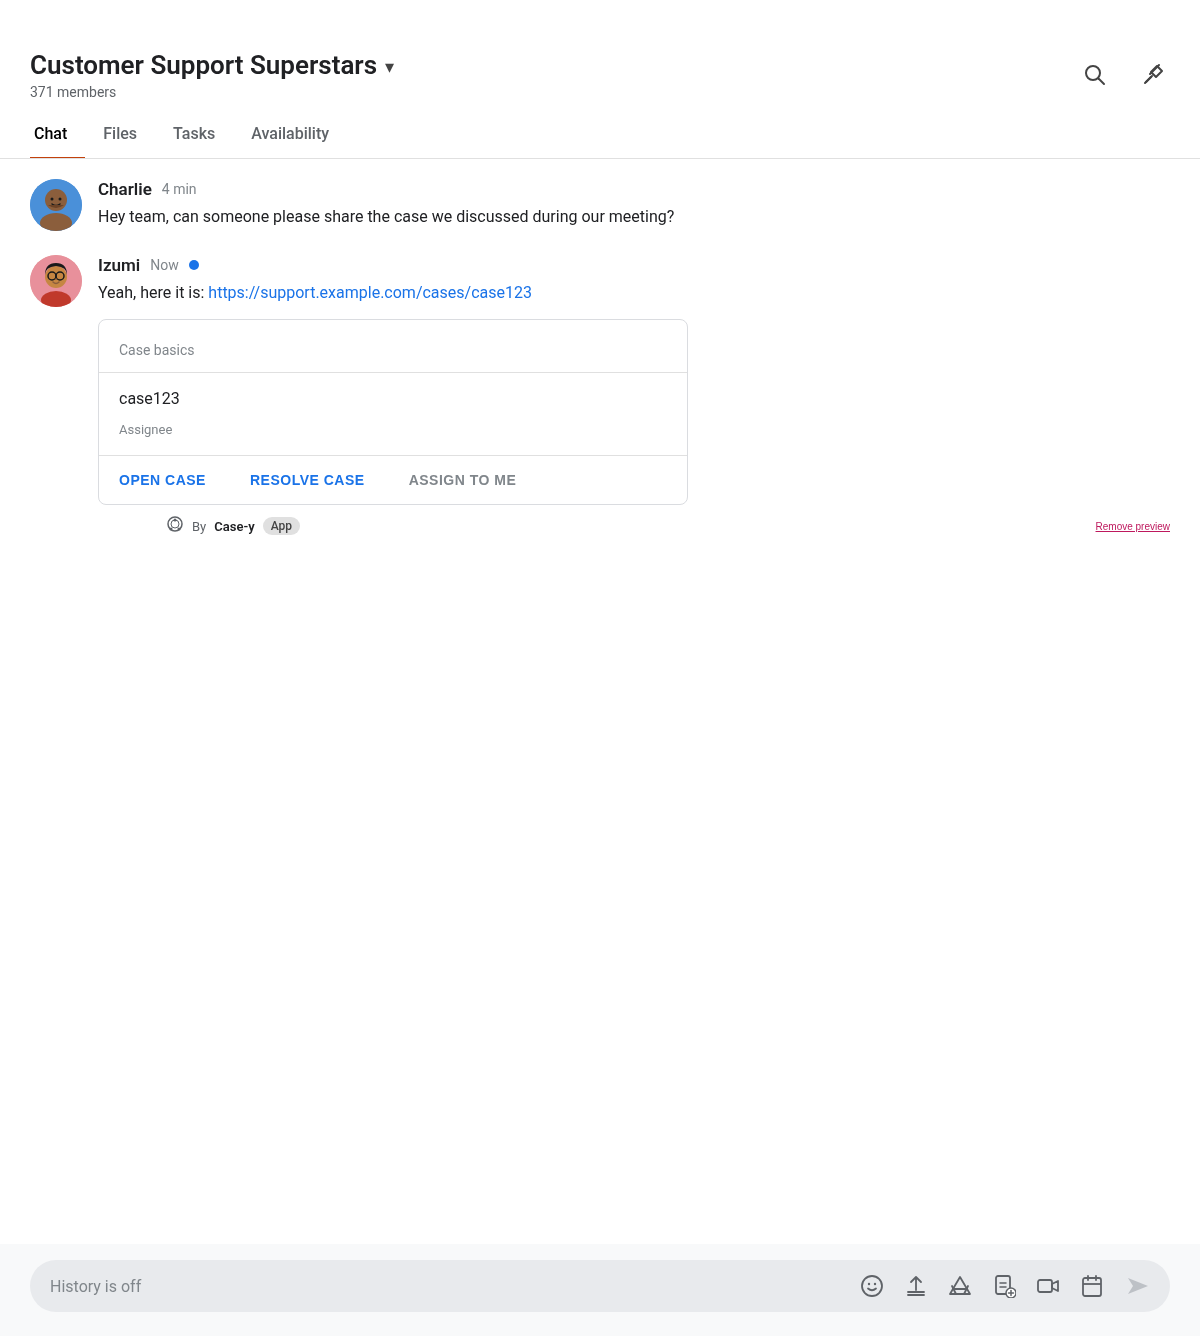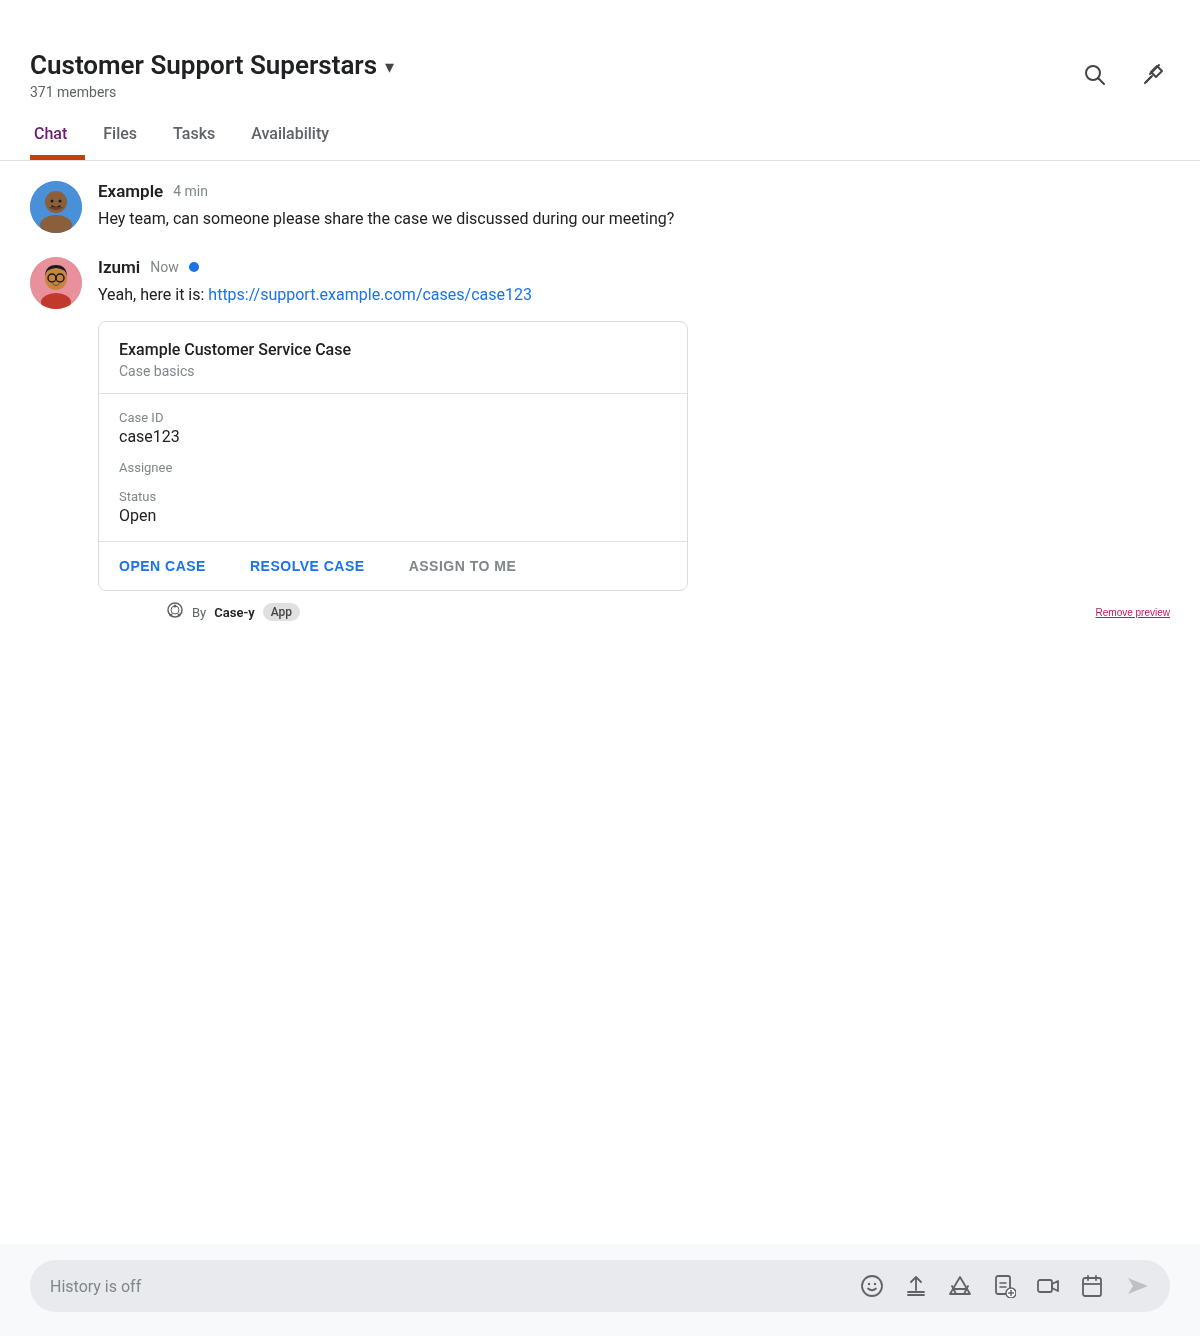--- a/index.html
+++ b/index.html
@@ -69,22 +69,22 @@
     .tab {
       padding: 14px 18px 12px 18px;
       font-size: 16px;
       color: #5f6368;
       cursor: pointer;
       border-bottom: 3px solid transparent;
       font-weight: 500;
       user-select: none;
     }
     .tab.active {
-      color: #701a75;
-      border-bottom: 5px solid #c2410c;
+      color: #000000;
+      border-bottom: 1px solid #c2410c;
     }
     .tab:first-child {
       padding-left: 4px;
     }
 
     
     .chat-content {
       padding: 20px 30px 0 30px;
     }
 
@@ -346,21 +346,21 @@
         <circle cx="22" cy="20" r="1.5" fill="#1a1a1a"></circle>
         <circle cx="30" cy="20" r="1.5" fill="#1a1a1a"></circle>
 
         <path d="M22 25 Q26 28 30 25" stroke="#1a1a1a" stroke-width="1.5" fill="none" stroke-linecap="round"></path>
 
         <path d="M18 26 Q26 32 34 26" fill="#6b4226"></path>
       </svg>
     </div>
     <div class="message-body">
       <div class="message-header">
-        <span class="message-author">Example</span>
+        <span class="message-author">Charlie</span>
         <span class="message-time">4 min</span>
       </div>
       <div class="message-text">Hey team, can someone please share the case we discussed during our meeting?</div>
     </div>
   </div>
 
   <div class="message">
     <div class="avatar avatar-izumi">
       <svg width="52" height="52" viewBox="0 0 52 52">
         <circle cx="26" cy="26" r="26" fill="#e8909b"></circle>
@@ -386,34 +386,28 @@
         <span class="message-author">Izumi</span>
         <span class="message-time">Now</span>
         <span class="online-dot"></span>
       </div>
       <div class="message-text">
         Yeah, here it is: <a class="message-link" href="#">https://support.example.com/cases/case123</a>
       </div>
 
       <div class="case-card">
         <div class="case-card-header">
-          <div class="case-card-title">Example Customer Service Case</div>
           <div class="case-card-subtitle">Case basics</div>
         </div>
         <div class="case-card-body">
           <div class="case-field">
-            <div class="case-field-label">Case ID</div>
             <div class="case-field-value">case123</div>
           </div>
           <div class="case-field">
             <div class="case-field-label">Assignee</div>
-          </div>
-          <div class="case-field">
-            <div class="case-field-label">Status</div>
-            <div class="case-field-value">Open</div>
           </div>
         </div>
         <div class="case-card-actions">
           <button class="case-action-btn blue">OPEN CASE</button>
           <button class="case-action-btn blue">RESOLVE CASE</button>
           <button class="case-action-btn gray">ASSIGN TO ME</button>
         </div>
       </div>
 
       <div class="app-attribution">

